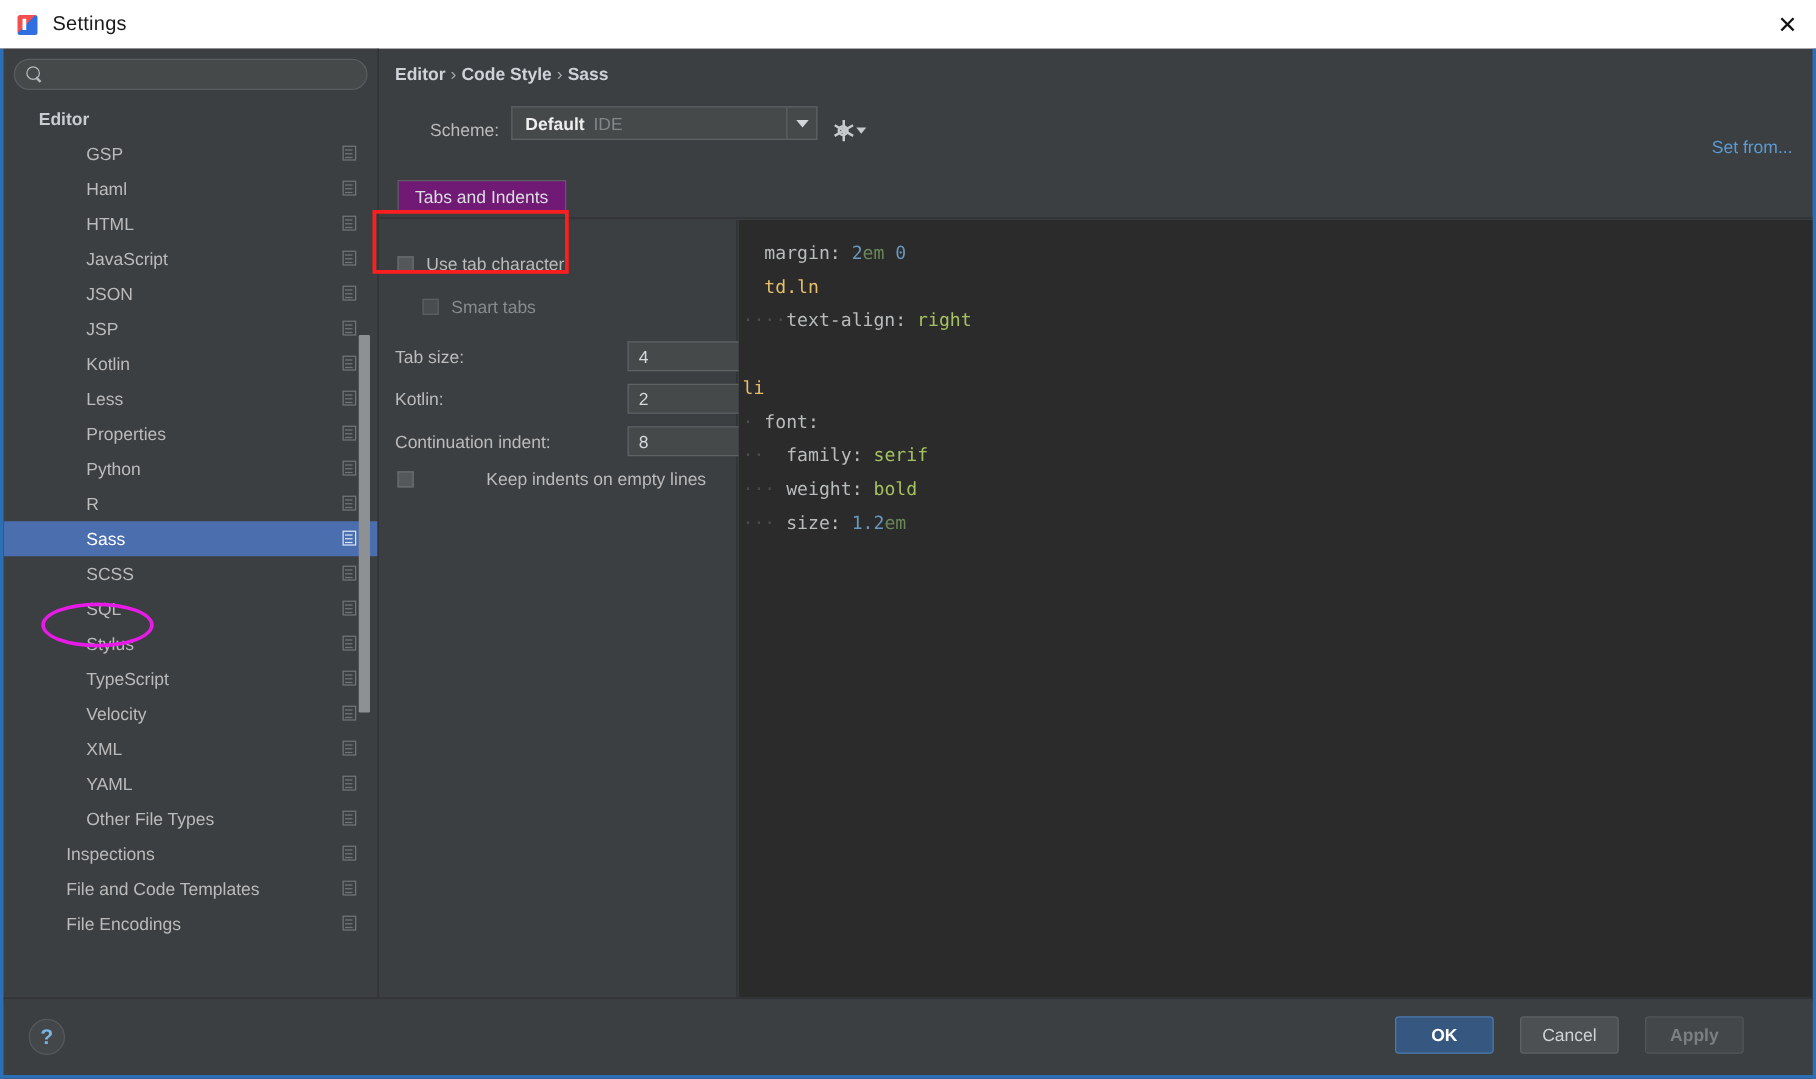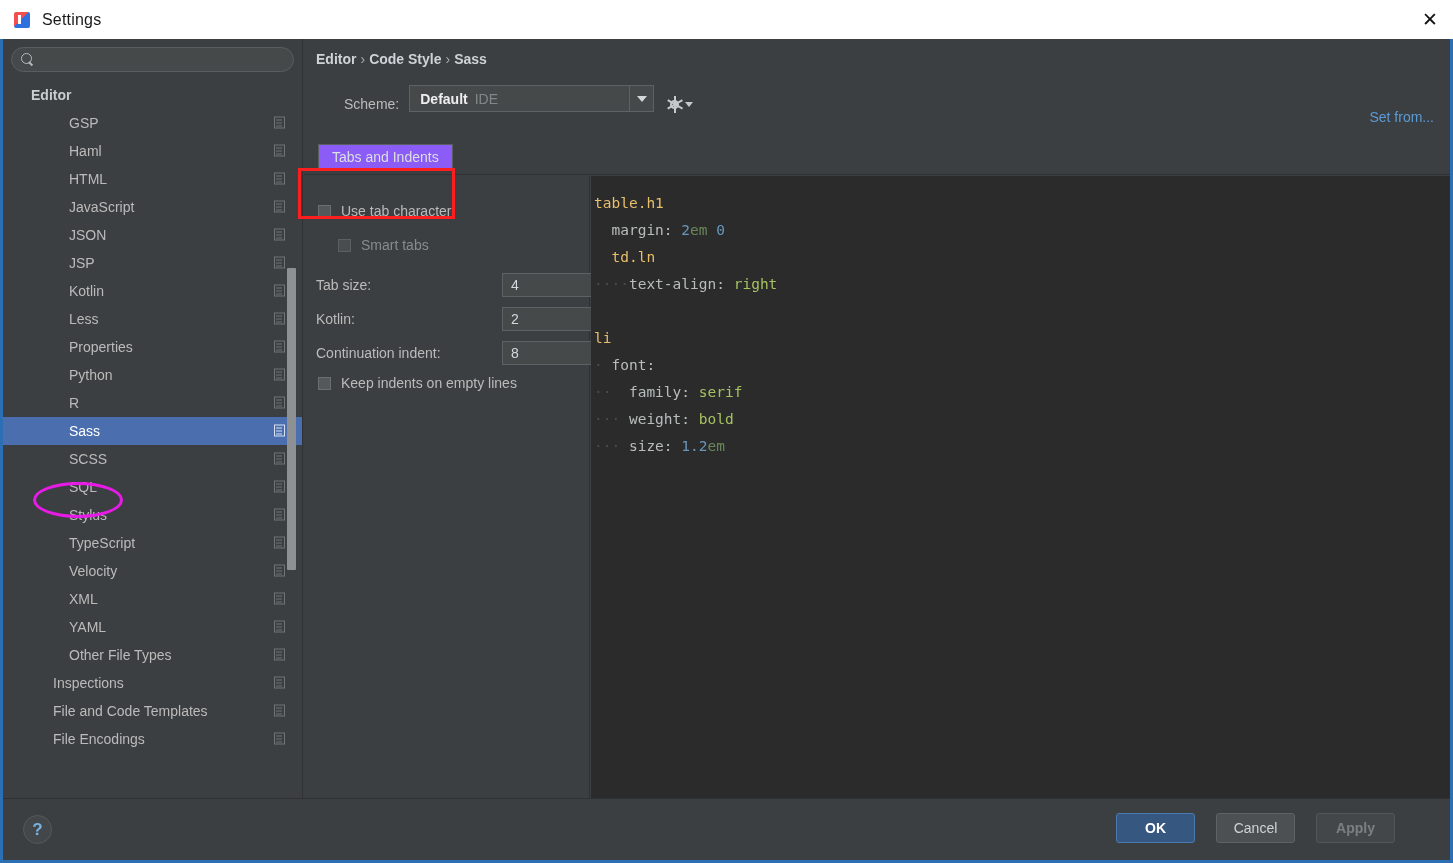--- a/index.html
+++ b/index.html
@@ -156,21 +156,21 @@
     position: absolute; right: 16px; top: 70px;
     font-size: 14px; color: #5b9bd5; cursor: pointer; white-space: nowrap;
   }
 
   #tabstrip {
     position: absolute; left: 0; top: 97px; right: 0; height: 39px;
     border-bottom: 1px solid #2f3133;
   }
   #tab-tabs-indents {
     position: absolute; left: 14px; top: 8px; height: 25px;
-    background: #8b5cf6; border: 1px solid #5a5e60;
+    background: #701a75; border: 1px solid #5a5e60;
     display: flex; align-items: center; padding: 0 13px;
     font-size: 14px; color: #dcdfe2; cursor: pointer;
   }
   #red-annot {
     position: absolute; left: 295px; top: 129px; width: 157px; height: 51px;
     border: 3px solid #fd1f1f; pointer-events: none; z-index: 30;
   }
 
   
   #options {
@@ -524,28 +524,27 @@
       <div class="field-row" style="left:12px; top:131px; width:270px; height:24px;">
         <span class="field-label">Kotlin:</span>
         <input class="field-input" style="top: 0px;" type="text" value="2">
       </div>
 
       <div class="field-row" style="left:12px; top:165px; width:270px; height:24px;">
         <span class="field-label">Continuation indent:</span>
         <input class="field-input" style="top: 0px;" type="text" value="8">
       </div>
 
-      <div class="chk-row" style="left:14px; top:199px;">
+      <div class="chk-row" style="left:14px; top:199px;gap:48px;">
         <span class="chkbox"></span>
         <span class="chk-label">Keep indents on empty lines</span>
       </div>
     </div>
 
     <div id="preview">
-        <div class="cline"><span class="c-sel">table</span><span class="c-sel">.h1</span></div>
         <div class="cline"><span class="c-dot">  </span><span class="c-prop">margin: </span><span class="c-num">2</span><span class="c-unit">em </span><span class="c-num">0</span></div>
         <div class="cline"><span class="c-dot">  </span><span class="c-sel">td</span><span class="c-sel">.ln</span></div>
         <div class="cline"><span class="c-dot">····</span><span class="c-prop">text-align: </span><span class="c-val">right</span></div>
         <div class="cline">&nbsp;</div>
         <div class="cline"><span class="c-sel">li</span></div>
         <div class="cline"><span class="c-dot">·</span><span class="c-prop"> font:</span></div>
         <div class="cline"><span class="c-dot">··</span><span class="c-prop">  family: </span><span class="c-val">serif</span></div>
         <div class="cline"><span class="c-dot">···</span><span class="c-prop"> weight: </span><span class="c-val">bold</span></div>
         <div class="cline"><span class="c-dot">···</span><span class="c-prop"> size: </span><span class="c-num">1</span><span class="c-num">.</span><span class="c-num">2</span><span class="c-unit">em</span></div>
       </div>

